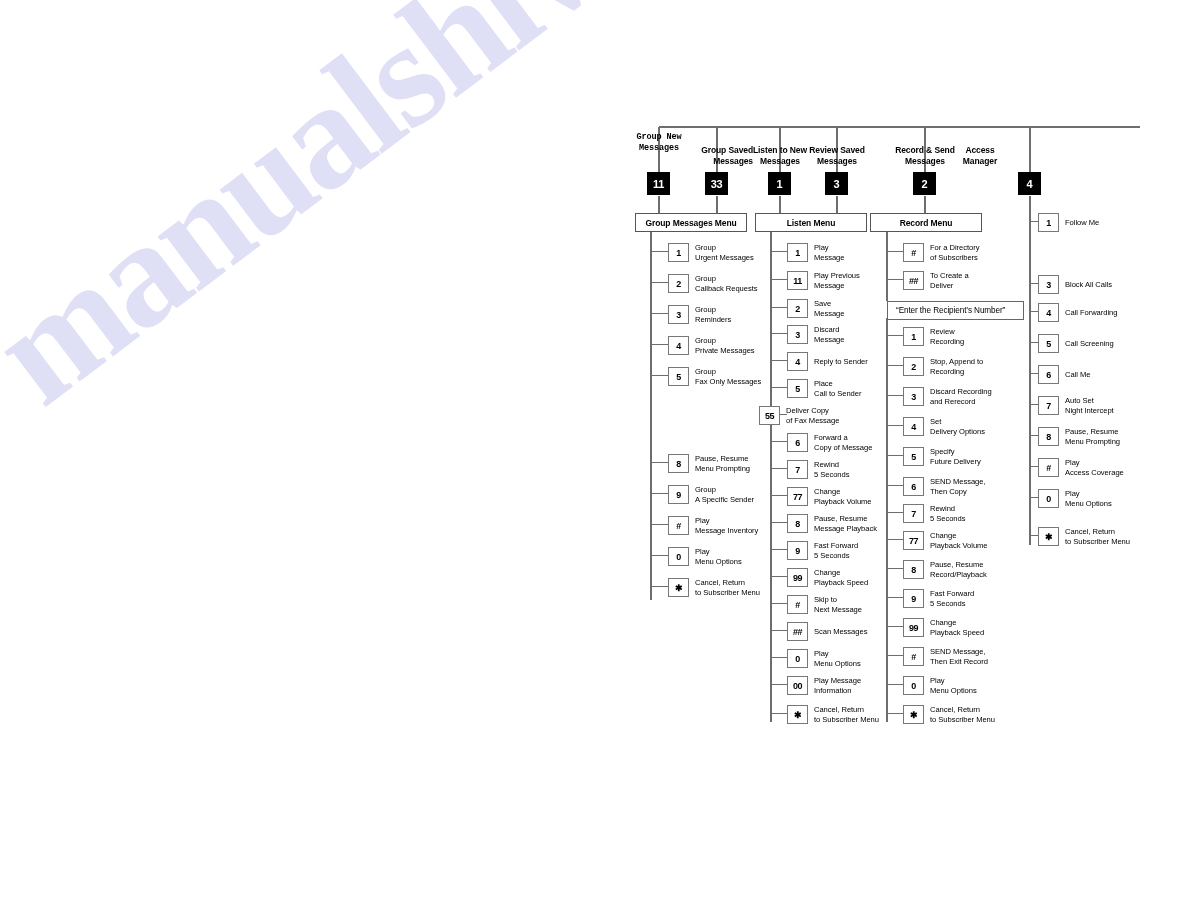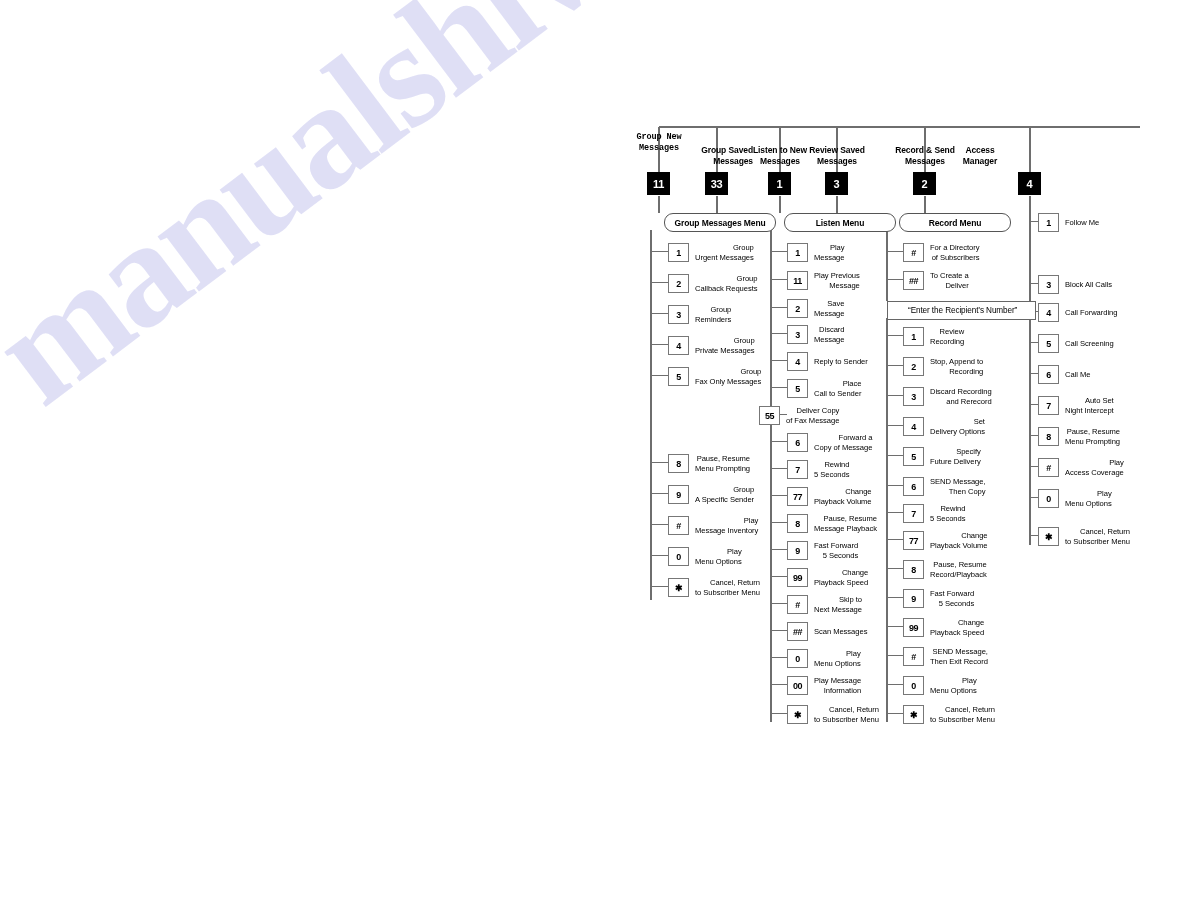--- a/index.html
+++ b/index.html
@@ -58,38 +58,37 @@
     font-weight:700;
     display:flex;align-items:center;justify-content:center;
     letter-spacing:-.3px;
   }
 
   
   .pill{
     position:absolute;
     height:17px;
     border:1px solid #555;
-    border-radius:9px;
+    border-radius:0;
     background:#fff;
     display:flex;align-items:center;justify-content:center;
     font-size:8.5px;
     font-weight:700;
     color:#000;
     letter-spacing:-.1px;
-    margin-left:29px;
   }
 
   
   .plainbox{
     position:absolute;
     height:17px;
     border:1px solid #666;
     background:#fff;
     display:flex;align-items:center;
-    padding-left:20px;
+    padding-left:8px;
     font-size:8.2px;
     color:#000;
     letter-spacing:-.1px;
   }
 
   
   .row{
     position:absolute;
     display:flex;
     align-items:center;
@@ -105,21 +104,20 @@
     letter-spacing:-.5px;
     flex:0 0 auto;
   }
   .rowlabel{
     margin-left:6px;
     font-size:7.6px;
     line-height:9.3px;
     color:#000;
     white-space:pre-line;
     letter-spacing:-.05px;
-    text-align:right;
   }
   .rowlabel.single{line-height:17px;}
 </style>
 </head>
 <body>
 
 <div id="watermark">manualshive.com</div>
 
 <svg id="lines" viewBox="0 0 1188 918">
   <g stroke="#6e6e6e" stroke-width="1.1" fill="none" shape-rendering="crispEdges">

